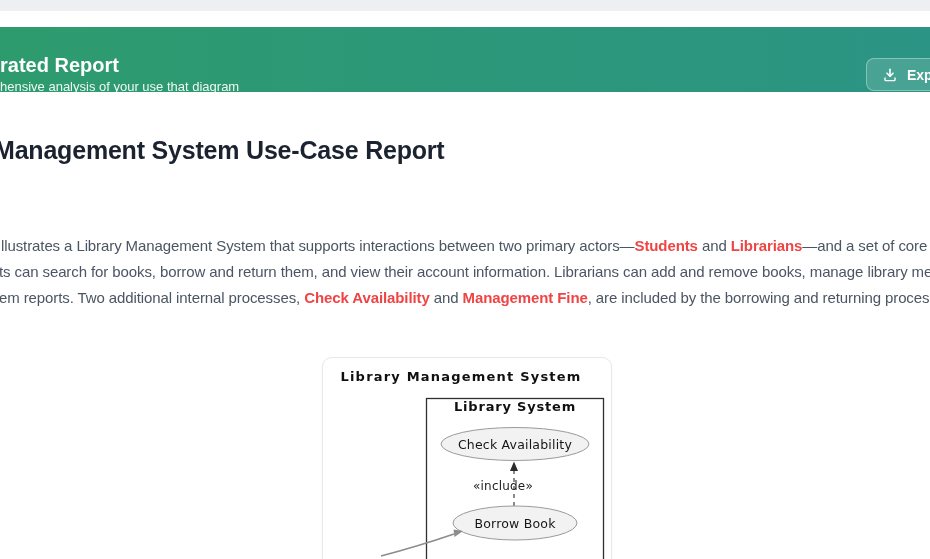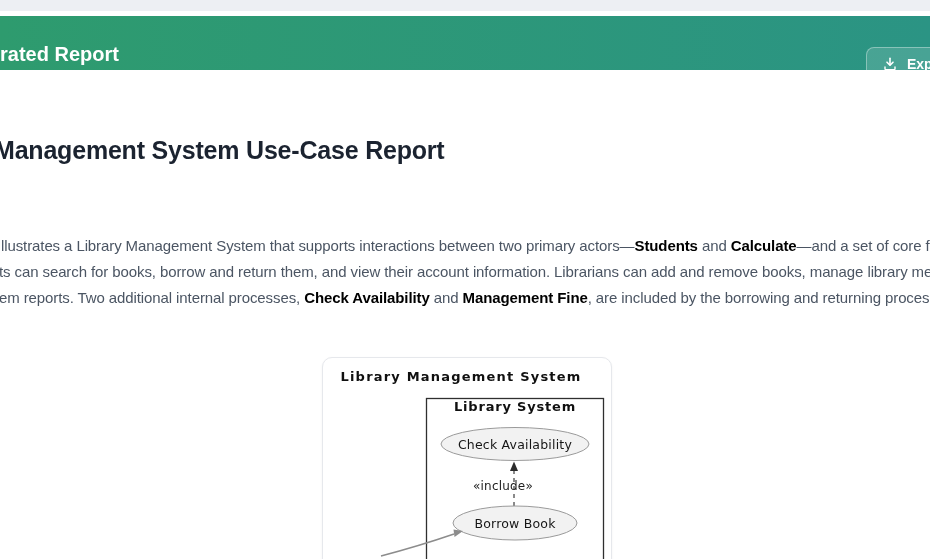--- a/index.html
+++ b/index.html
@@ -15,22 +15,22 @@
 
   .top-strip {
     position: absolute;
     left: 0; top: 0;
     width: 930px; height: 11px;
     background: #edeff3;
   }
 
   .banner {
     position: absolute;
-    left: 0; top: 16px;
-    width: 930px; height: 54px;
+    left: 0; top: 27px;
+    width: 930px; height: 65px;
     background: linear-gradient(90deg, #2e9b6e 0%, #2b9484 100%);
   }
   .banner-title {
     position: absolute;
     left: 0; top: 27px;
     font-size: 20px;
     font-weight: 700;
     color: #ffffff;
     white-space: nowrap;
   }
@@ -71,21 +71,21 @@
     white-space: nowrap;
   }
 
   .para-line {
     position: absolute;
     font-size: 15px;
     color: #4b5563;
     white-space: nowrap;
     letter-spacing: -0.1px;
   }
-  .para-line b { color: #000000; font-weight: 700; }
+  .para-line b { color: #ef4444; font-weight: 700; }
   .line-1 { left: 1px;  top: 237px; }
   .line-2 { left: -1px; top: 263px; }
   .line-3 { left: -1px; top: 289px; }
 
   .diagram-card {
     position: absolute;
     left: 322px; top: 357px;
     width: 290px; height: 215px;
     background: #ffffff;
     border: 1px solid #e6e8ec;
@@ -123,34 +123,34 @@
 </style>
 </head>
 <body>
 
 <div class="page">
 
   <div class="top-strip"></div>
 
   <div class="banner">
     <div class="banner-title">rated Report</div>
-    <div class="banner-subtitle">hensive analysis of your use case diagram</div>
+    <div class="banner-subtitle">hensive analysis of your use that diagram</div>
     <button class="export-btn">
       <svg width="16" height="16" viewBox="0 0 16 16">
         <path d="M8 2.2v6.6" stroke="#ffffff" stroke-width="1.6" fill="none" stroke-linecap="round"></path>
         <path d="M5 6.2l3 3 3-3" stroke="#ffffff" stroke-width="1.6" fill="none" stroke-linecap="round" stroke-linejoin="round"></path>
         <path d="M3 11v1.8a0.8 0.8 0 0 0 0.8 0.8h8.4a0.8 0.8 0 0 0 0.8-0.8V11" stroke="#ffffff" stroke-width="1.4" fill="none" stroke-linecap="round"></path>
       </svg>
       <span>Export</span>
     </button>
   </div>
 
   <h1 class="heading">Management System Use-Case Report</h1>
 
-  <div class="para-line line-1"><span>llustrates a Library Management System that supports interactions between two primary actors—</span><b>Students</b><span> and </span><b>Calculate</b><span>—and a set of core functio</span></div>
+  <div class="para-line line-1"><span>llustrates a Library Management System that supports interactions between two primary actors—</span><b>Students</b><span> and </span><b>Librarians</b><span>—and a set of core functio</span></div>
 
   <div class="para-line line-2"><span>ts can search for books, borrow and return them, and view their account information. Librarians can add and remove books, manage library membe</span></div>
 
   <div class="para-line line-3"><span>em reports. Two additional internal processes, </span><b>Check Availability</b><span> and </span><b>Management Fine</b><span>, are included by the borrowing and returning processes respe</span></div>
 
   <div class="diagram-card">
     <svg class="diagram-svg" width="290" height="215" viewBox="0 0 290 215">
 
       <text class="dg-title" x="138" y="23" text-anchor="middle">Library Management System</text>
 

